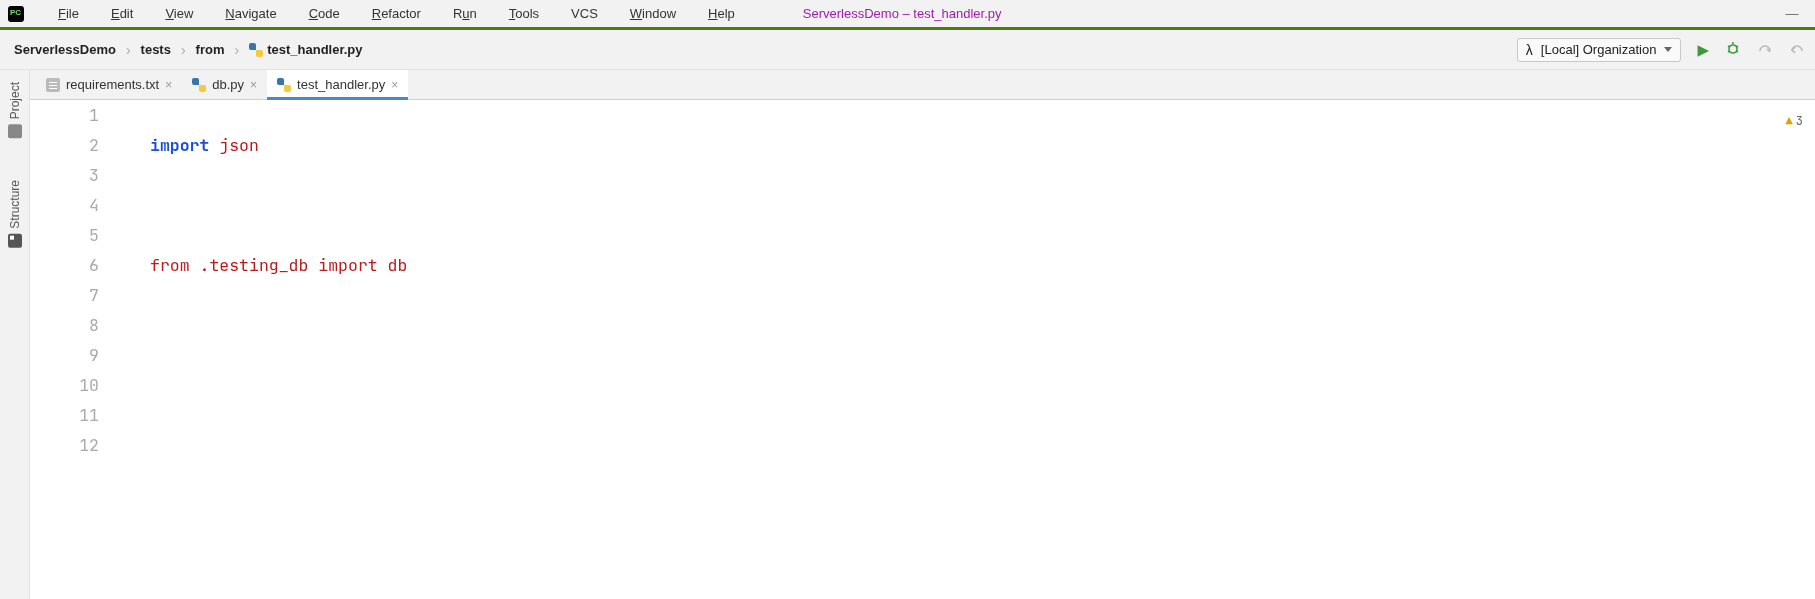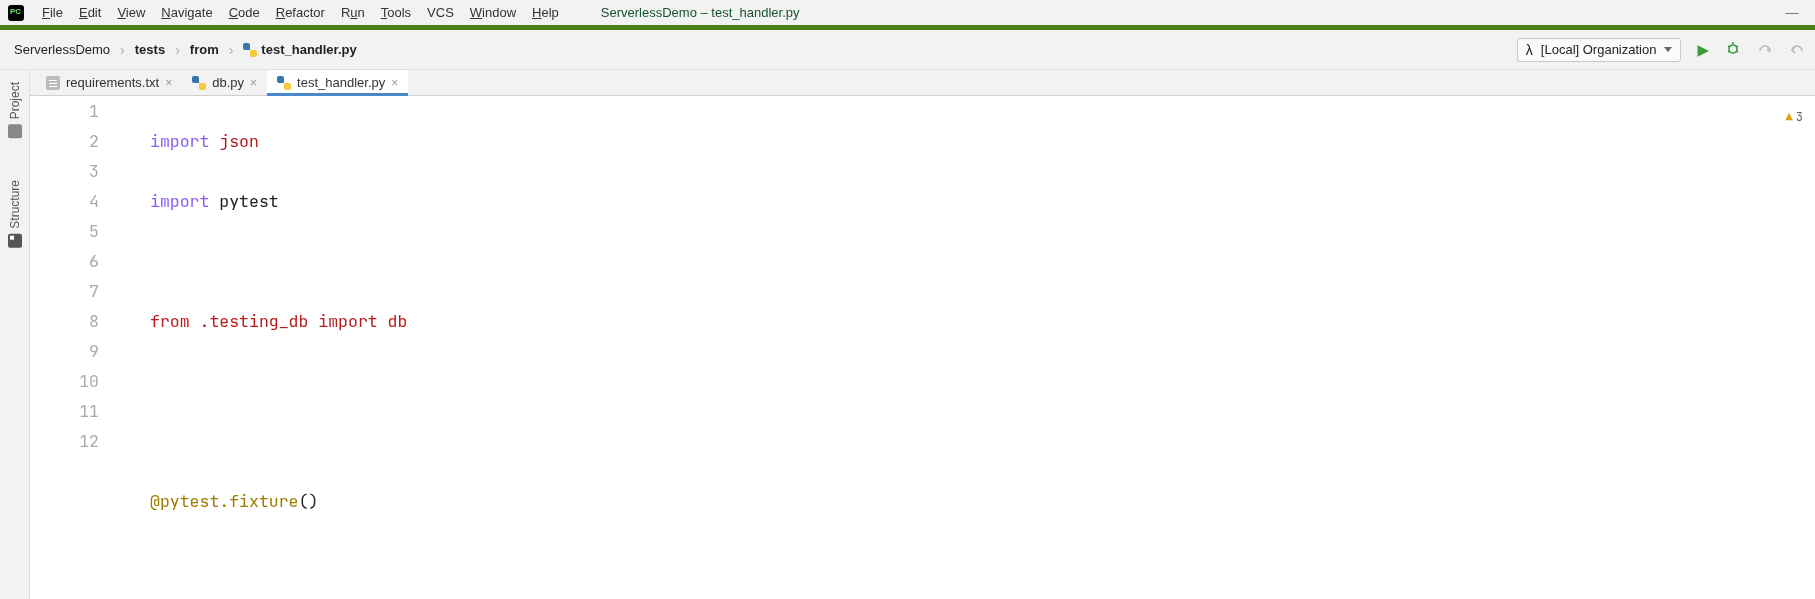--- a/index.html
+++ b/index.html
@@ -13,22 +13,22 @@
     overflow: hidden;
   }
 
   
   .menubar {
     display: flex;
     align-items: center;
     height: 30px;
     padding: 0 8px;
     background: #f2f2f2;
-    border-bottom: 5px solid #4d7c0f;
-    gap: 0;
+    border-bottom: 3px solid #4d7c0f;
+    gap: 16px;
   }
   .app-icon {
     width: 16px; height: 16px;
     background: #000;
     border-radius: 3px;
     margin-right: 10px;
     position: relative;
   }
   .app-icon::after {
     content: "PC";
@@ -38,43 +38,43 @@
     left: 2px; top: 2px;
     font-weight: bold;
   }
   .menu-item {
     padding: 4px 8px;
     cursor: pointer;
     color: #333;
   }
   .menu-item .u { text-decoration: underline; }
   .window-title {
-    margin-left: 34px;
-    color: #14532d;
+    margin-left: 44px;
+    color: #a21caf;
   }
   .window-controls {
     margin-left: auto;
     display: flex;
     gap: 18px;
     padding-right: 8px;
   }
   .winctl { width: 14px; color: #666; cursor: pointer; text-align: center; }
 
   
   .navbar {
     display: flex;
     align-items: center;
     height: 40px;
     padding: 0 10px;
     background: #f2f2f2;
     border-bottom: 1px solid #e0e0e0;
   }
   .breadcrumb { display: flex; align-items: center; gap: 6px; }
   .crumb { padding: 2px 4px; cursor: pointer; font-weight: bold; }
-  .crumb.bold { font-weight: 400; }
+  .crumb.bold { font-weight: 700; }
   .crumb-sep { color: #aaa; font-size: 14px; }
   .crumb .py-icon { margin-right: 4px; }
 
   .right-tools {
     margin-left: auto;
     display: flex;
     align-items: center;
     gap: 16px;
   }
   .lambda-dropdown {
@@ -202,21 +202,21 @@
     background: #fff;
     user-select: none;
   }
   .gutter div { padding-right: 6px; }
   .code {
     flex: 1;
     background: #fff;
     white-space: pre;
   }
   .code .line { padding-left: 20px; height:30px;}
-  .kw { color: #8b5cf6; }
+  .kw { color: #1d4ed8; font-weight: bold; }
   .gray { color: #b91c1c; }
   .goldkw { color: #9e7b00; }
 
   .inspection {
     position: absolute;
     top: 6px; right: 12px;
     display: flex;
     align-items: center;
     gap: 3px;
     font-size: 12px;
@@ -328,26 +328,24 @@
         <div>7</div>
         <div>8</div>
         <div>9</div>
         <div>10</div>
         <div>11</div>
         <div>12</div>
       </div>
 
       <div class="code">
 <div class="line"><span class="kw">import</span><span class="gray"> json</span></div>
-<div class="line"><span class="kw">import</span><span> pytest</span></div>
 <div class="line"></div>
 <div class="line"><span class="gray">from .testing_db import db</span></div>
 <div class="line"></div>
 <div class="line"></div>
-<div class="line"><span class="goldkw">@pytest.fixture</span><span>()</span></div>
 
 
 
 
       </div>
 
       <div class="inspection">
         <span class="warn-icon">▲</span>
         <span>3</span>
       </div>

